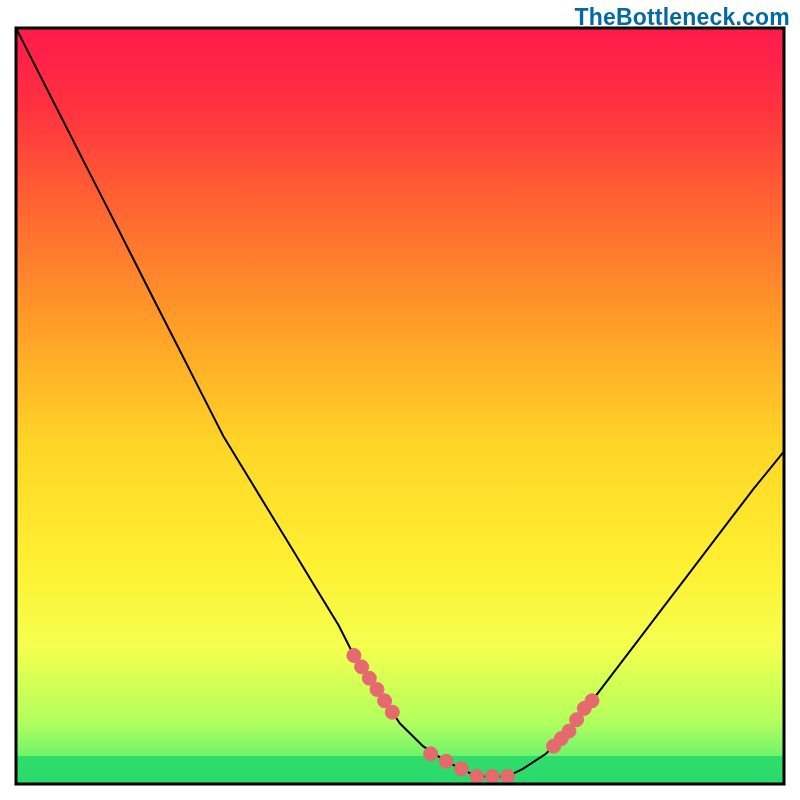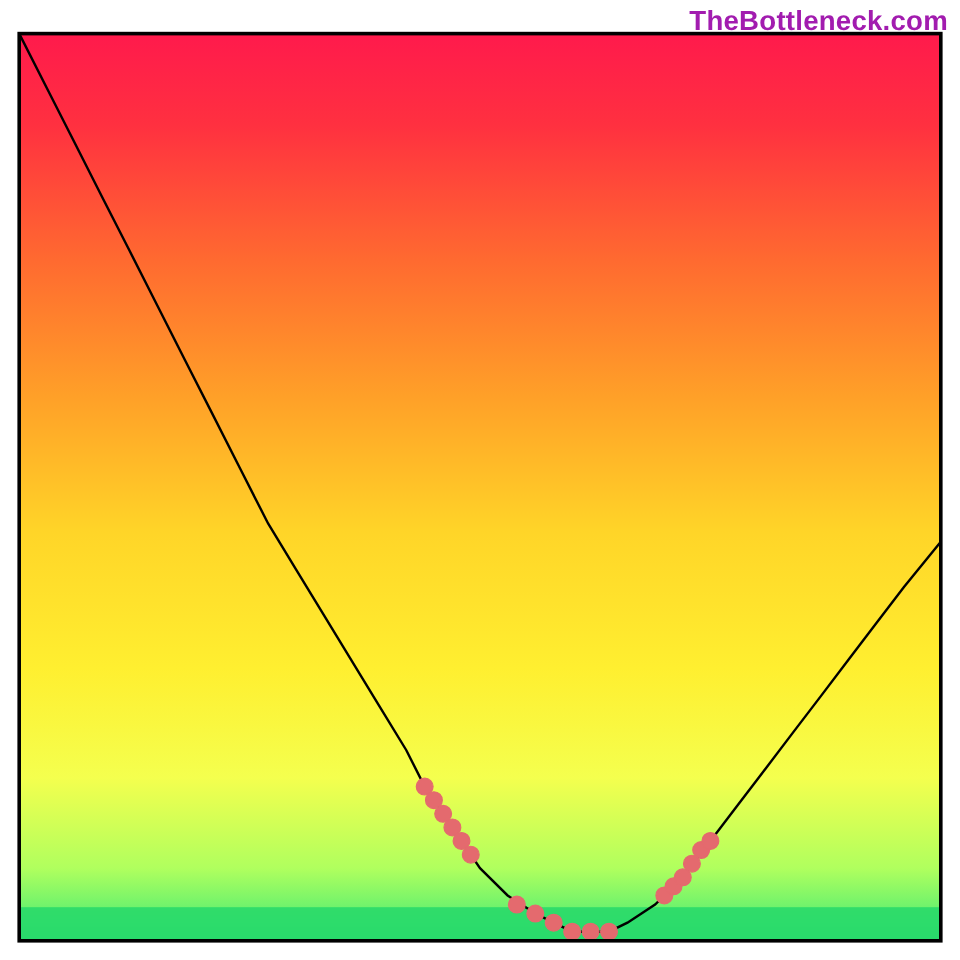--- a/index.html
+++ b/index.html
@@ -14,21 +14,21 @@
     position: relative;
     width: 800px;
     height: 800px;
   }
   .watermark {
     position: absolute;
     top: 4px;
     right: 10px;
     font-size: 23px;
     font-weight: 600;
-    color: #a21caf;
+    color: #0369a1;
     letter-spacing: 0.2px;
   }
   svg {
     display: block;
   }
 </style>
 </head>
 <body>
 <div class="root">
 

